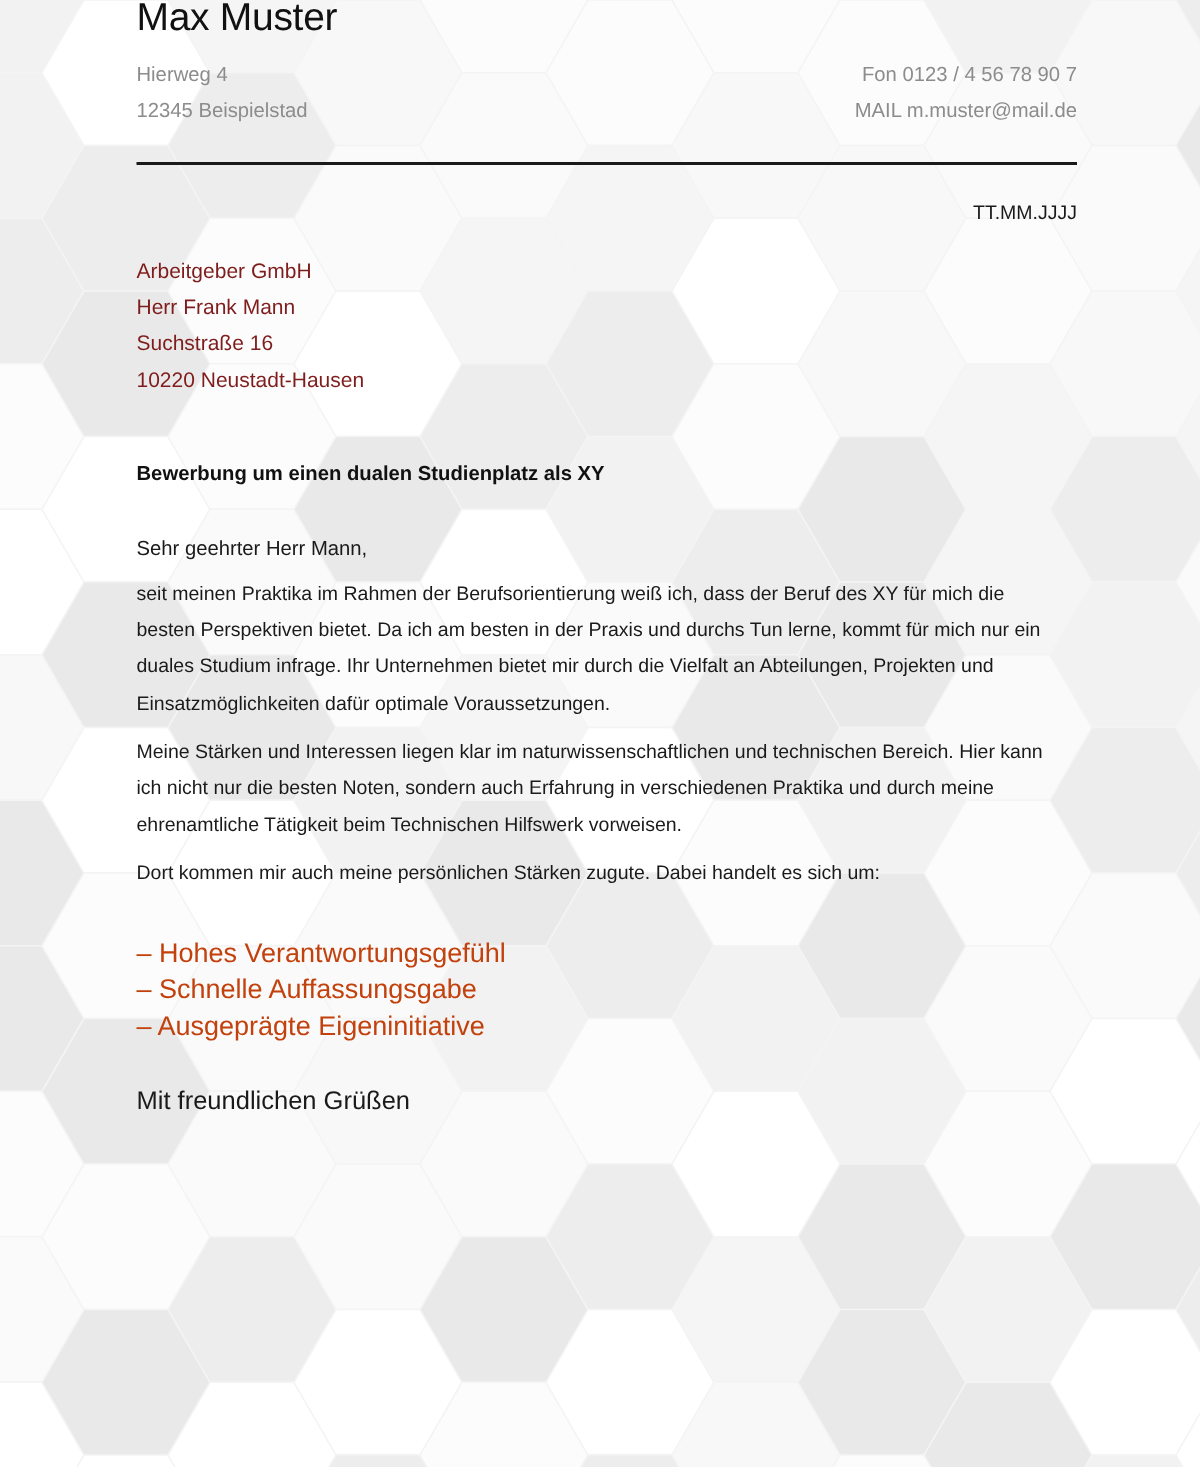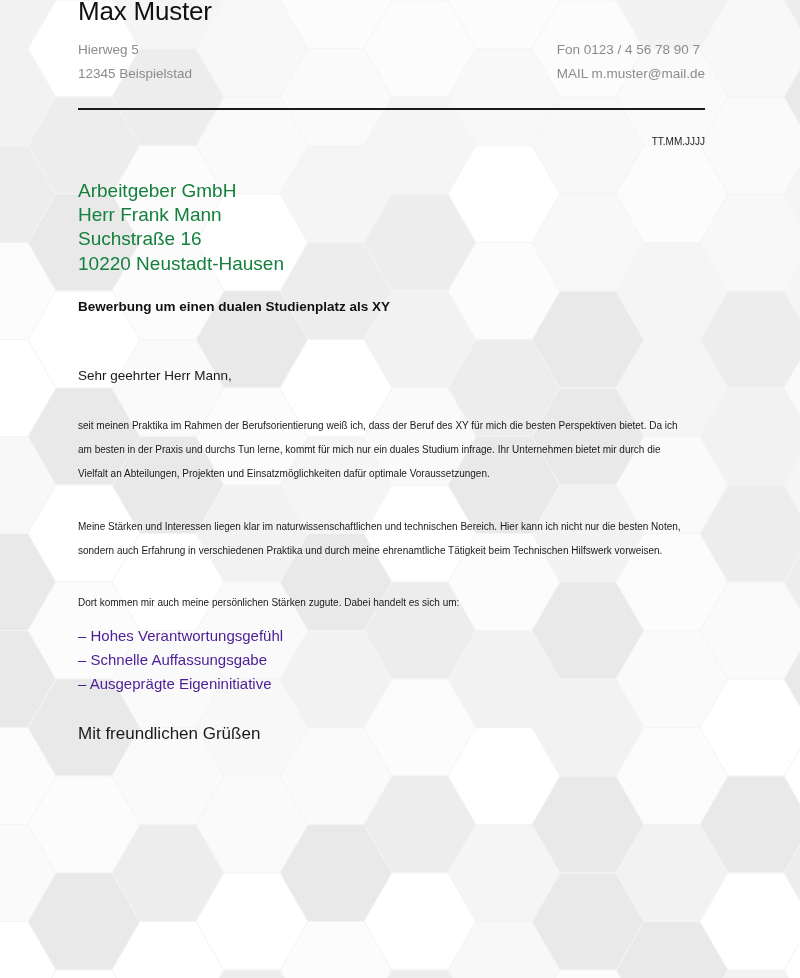--- a/index.html
+++ b/index.html
@@ -31,21 +31,21 @@
   .page {
     position: relative;
     z-index: 1;
     width: 800px;
     height: 978px;
     padding: 0;
   }
 
   .inner {
     position: absolute;
-    left: 78px;
+    left: 91px;
     top: 0;
     width: 627px;
   }
 
   
   .sender-name {
     font-size: 26px;
     font-weight: 400;
     color: #111111;
     letter-spacing: -0.2px;
@@ -60,75 +60,75 @@
     margin-top: 13px;
   }
 
   .sender-address,
   .sender-contact {
     font-size: 13.5px;
     color: #8c8c8c;
     line-height: 24px;
   }
 
-  .sender-contact { }
+  .sender-contact { text-align: right; }
 
   .rule {
     height: 2px;
     background: #1a1a1a;
     margin-top: 22px;
     width: 627px;
   }
 
   
   .date {
     margin-top: 23px;
     text-align: right;
-    font-size: 10px;
+    font-size: 13px;
     color: #1a1a1a;
     line-height: 18px;
   }
 
   
   .recipient {
-    margin-top: 28px;
-    font-size: 19px;
-    color: #15803d;
+    margin-top: 17px;
+    font-size: 14px;
+    color: #7f1d1d;
     line-height: 24.2px;
   }
 
   
   .subject {
-    margin-top: 21px;
+    margin-top: 41px;
     font-size: 13.5px;
     font-weight: 700;
     color: #111111;
     line-height: 20px;
   }
 
   
   .salutation {
-    margin-top: 49px;
+    margin-top: 30px;
     font-size: 13.5px;
     color: #1a1a1a;
     line-height: 20px;
   }
 
   .para {
-    margin-top: 28px;
-    font-size: 10px;
+    margin-top: 8px;
+    font-size: 13px;
     color: #1a1a1a;
     line-height: 24.3px;
     width: 610px;
   }
 
   .bullets {
-    margin-top: 8px;
-    font-size: 15px;
-    color: #4c1d95;
+    margin-top: 29px;
+    font-size: 18px;
+    color: #c2410c;
     line-height: 24.3px;
     list-style: none;
   }
 
   .bullets li { white-space: nowrap; }
 
   .closing {
     margin-top: 26px;
     font-size: 17px;
     color: #1a1a1a;
@@ -341,21 +341,21 @@
 </svg>
 
 <div class="page">
   <div class="inner">
 
     <div>
       <div class="sender-name">Max Muster</div>
 
       <div class="header-cols">
         <div class="sender-address">
-          <div>Hierweg 5</div>
+          <div>Hierweg 4</div>
           <div>12345 Beispielstad</div>
         </div>
         <div class="sender-contact">
           <div>Fon 0123 / 4 56 78 90 7</div>
           <div>MAIL m.muster@mail.de</div>
         </div>
       </div>
 
       <div class="rule"></div>
     </div>

